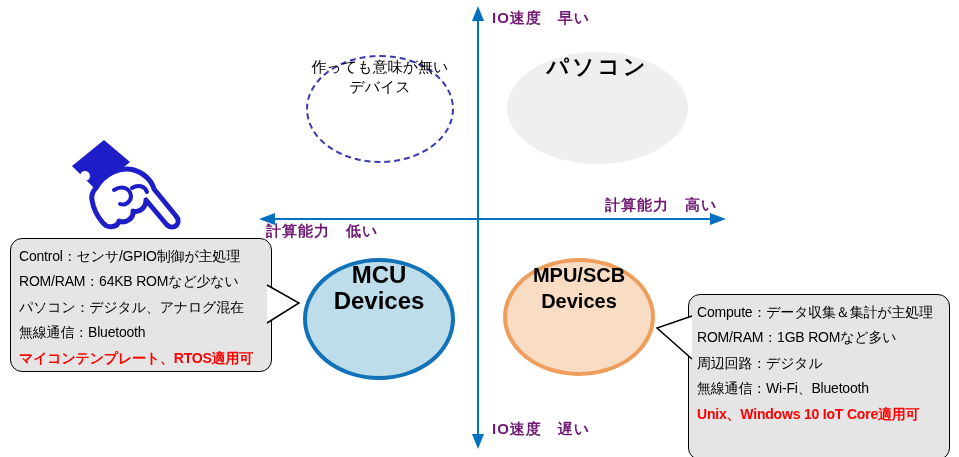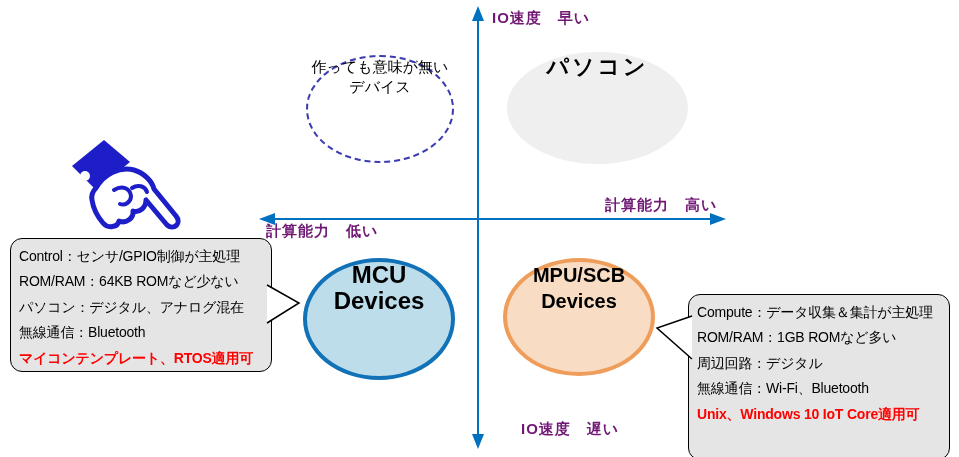--- a/index.html
+++ b/index.html
@@ -68,21 +68,21 @@
       <polygon points="478,449 472,434 484,434" fill="#0070C0"></polygon>
     </g>
     <g>
       <line x1="270" y1="219" x2="714" y2="219" stroke="#0070C0" stroke-width="2"></line>
       <polygon points="259,219 275,213 275,225" fill="#0070C0"></polygon>
       <polygon points="726,219 710,213 710,225" fill="#0070C0"></polygon>
     </g>
   </svg>
 
   <div class="axis-label" style="left:492px; top:9px;">IO速度　早い</div>
-  <div class="axis-label" style="left:492px; top:420px;margin-left:29px;">IO速度　遅い</div>
+  <div class="axis-label" style="left:492px; top:420px;">IO速度　遅い</div>
   <div class="axis-label" style="left:266px; top:196px;margin-top:26px;">計算能力　低い</div>
   <div class="axis-label" style="left:577px; top:196px;padding-left:28px;">計算能力　高い</div>
 
   <svg class="abs" style="left:52px; top:132px; width:130px; height:100px;" viewBox="0 0 130 100">
     <polygon points="20,34 52,8 78,30 44,58" fill="#1E1EC8"></polygon>
     <circle cx="33" cy="44" r="5" fill="#ffffff"></circle>
     <path d="M44,56 C52,42 68,34 82,38 C92,41 100,49 102,57 L124,84 C130,91 122,99 115,93 L94,68
              C94,76 87,81 81,79 C82,86 74,92 67,89 C66,95 56,97 51,91 C45,84 41,75 40,68
              C39,63 41,59 44,56 Z" fill="#ffffff" stroke="#1E1EC8" stroke-width="5" stroke-linejoin="round"></path>
     <path d="M80,56 C86,52 93,54 95,60" fill="none" stroke="#1E1EC8" stroke-width="4" stroke-linecap="round"></path>

